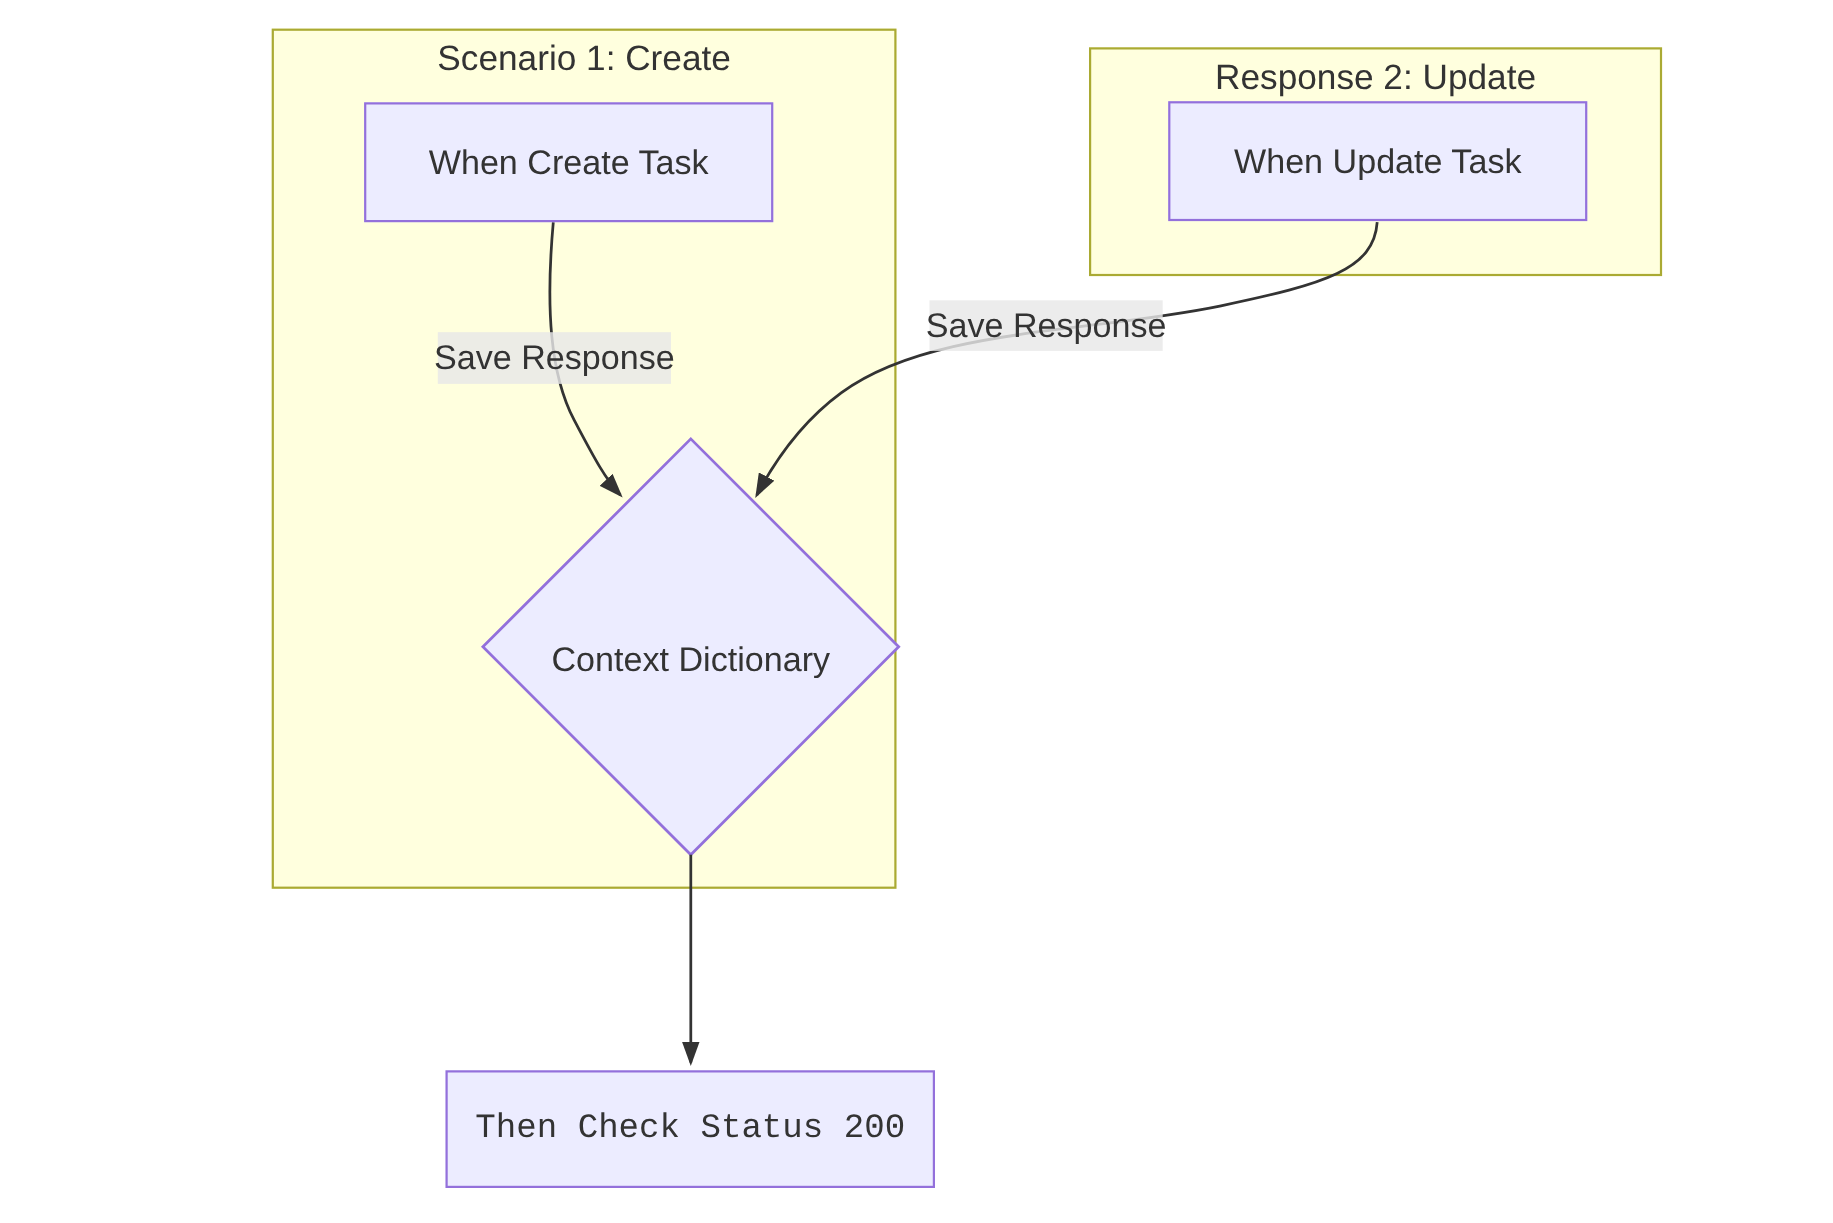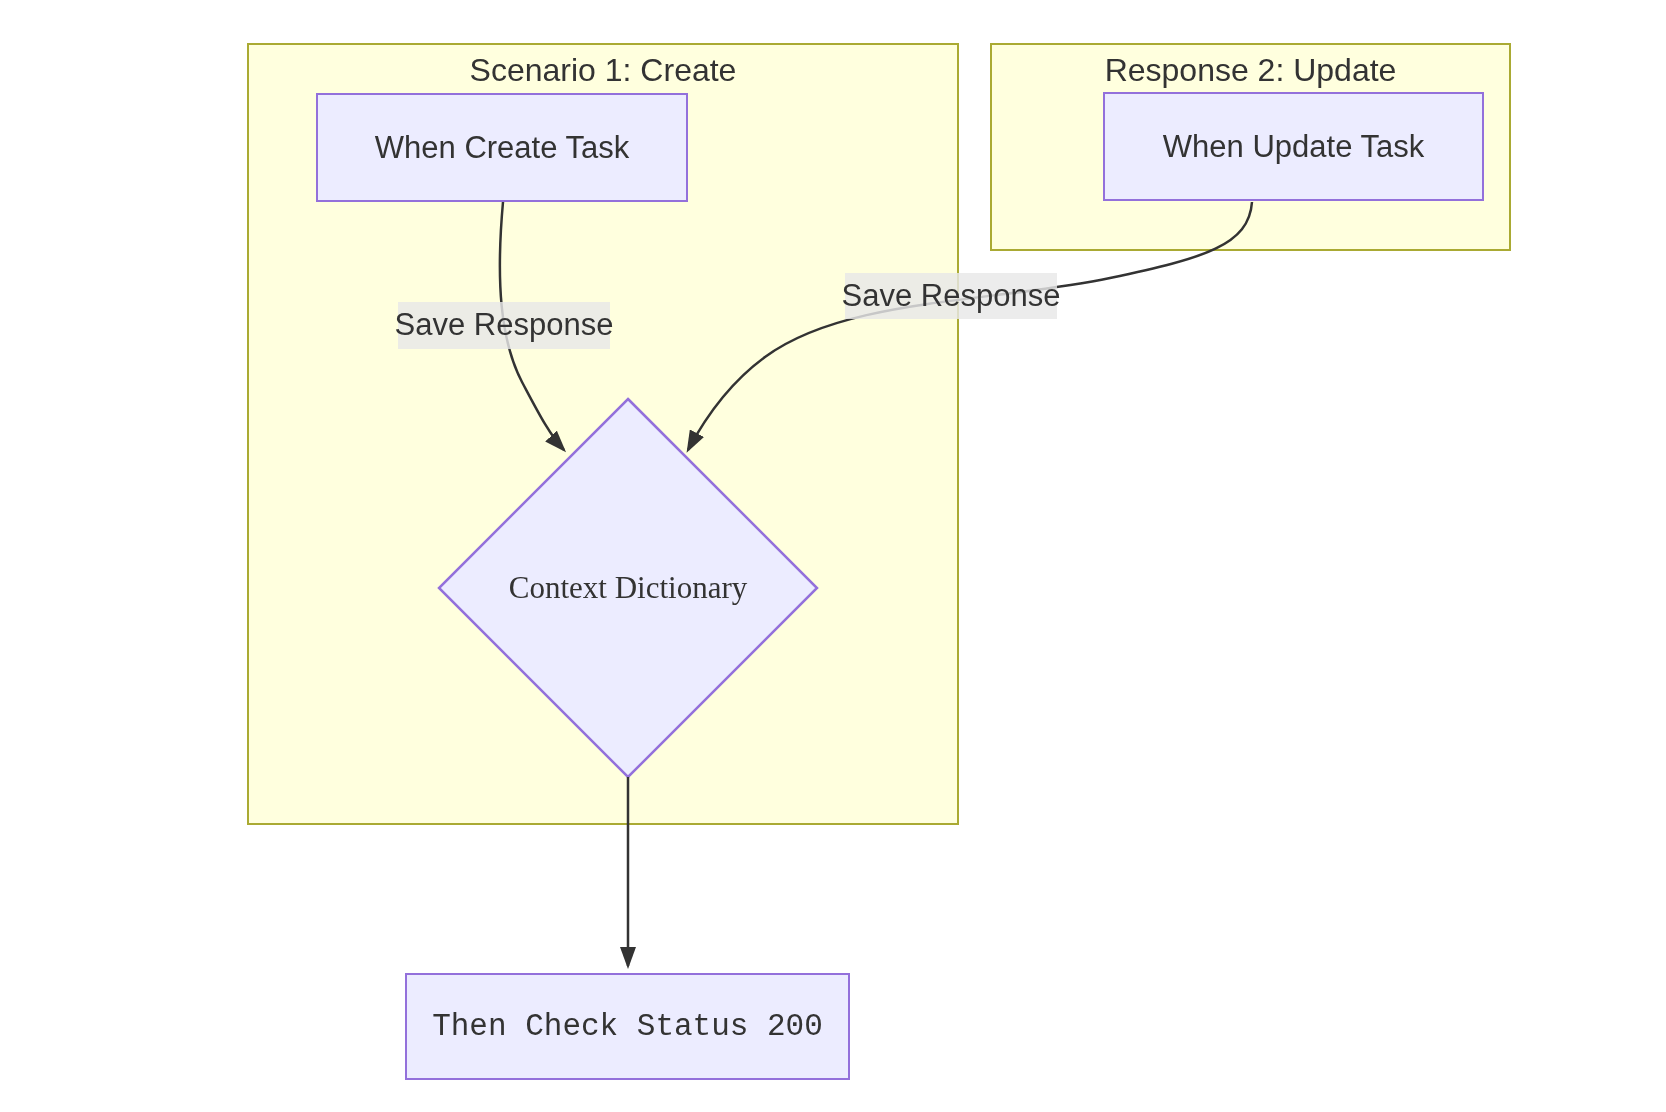--- a/index.html
+++ b/index.html
@@ -68,48 +68,47 @@
     text-align: center;
     font-size: 31px;
     line-height: 1.2;
     color: var(--text);
     z-index: 3;
   }
 
   .diamond-label {
     position: absolute;
     display: flex;
-    align-items: center;
+    align-items: flex-end;
     justify-content: center;
     text-align: center;
     font-size: 31px;
     color: var(--text);
     z-index: 3;
-    font-family: Liberation Serif, serif;
   }
 
   .edge-label {
     position: absolute;
     display: flex;
     align-items: center;
     justify-content: center;
     background: rgba(232, 232, 232, 0.82);
     font-size: 31px;
     line-height: 1.1;
     color: var(--text);
     z-index: 3;
     white-space: nowrap;
   }
 </style>
 </head>
 <body>
 
 <div class="canvas">
 
-  <div class="cluster" style="left:247px; top:43px; width:712px; height:782px;padding-left:33px;">
+  <div class="cluster" style="left:247px; top:26px; width:568px; height:782px;padding-left:33px;">
     <div class="cluster-title">Scenario 1: Create</div>
   </div>
 
   <div class="cluster" style="left:990px; top:43px; width:521px; height:208px;">
     <div class="cluster-title">Response 2: Update</div>
   </div>
 
   <svg class="edges-layer" width="1666" height="1112" viewBox="0 0 1666 1112">
     <defs>
       <marker id="arrowhead" markerUnits="userSpaceOnUse" markerWidth="22" markerHeight="16" viewBox="0 0 11 8" refX="9.5" refY="4" orient="auto">
@@ -119,25 +118,25 @@
 
     <polygon class="diamond-shape" points="628,399 817,588 628,777 439,588"></polygon>
 
     <path class="edge-path" d="M503,202 C496,280 500,340 522,382 C538,412 549,434 564,450" marker-end="url(#arrowhead)"></path>
 
     <path class="edge-path" d="M1252,202 C1249,245 1205,258 1110,278 C990,303 845,298 765,357 C728,384 705,418 688,450" marker-end="url(#arrowhead)"></path>
 
     <path class="edge-path" d="M628,777 L628,966" marker-end="url(#arrowhead)"></path>
   </svg>
 
-  <div class="node" style="left:316px; top:93px; width:372px; height:109px;">
+  <div class="node" style="left:331px; top:93px; width:372px; height:109px;">
     <span>When Create Task</span>
   </div>
 
-  <div class="node" style="left:1062px; top:92px; width:381px; height:109px;margin-left:41px;">
+  <div class="node" style="left:1062px; top:92px; width:381px; height:109px;">
     <span>When Update Task</span>
   </div>
 
   <div class="diamond-label" style="left:478px; top:558px; width:300px; height:60px;">
     <span>Context Dictionary</span>
   </div>
 
   <div class="node" style="left:405px; top:973px; width:445px; height:107px;font-family:Liberation Mono, monospace;">
     <span>Then Check Status 200</span>
   </div>

